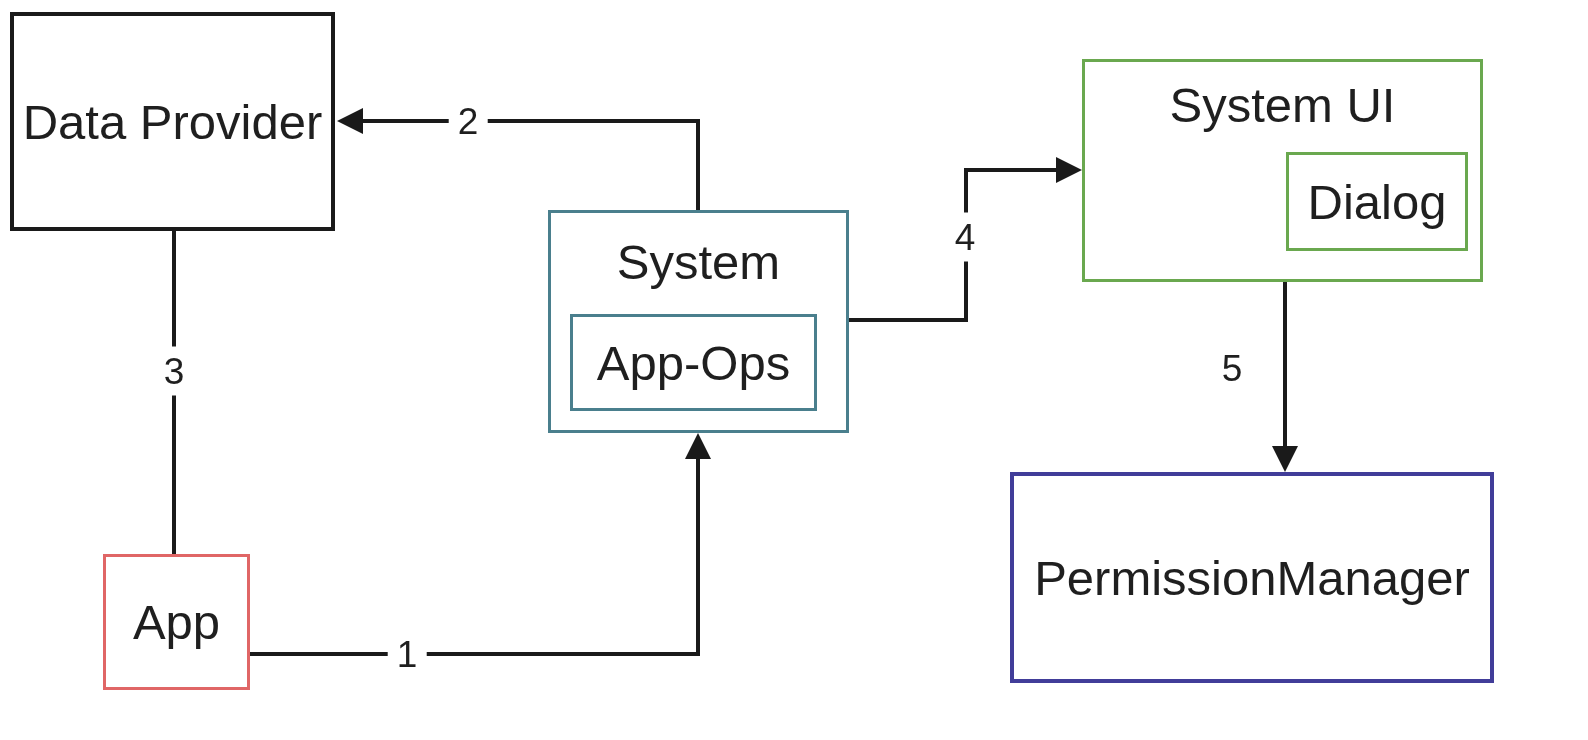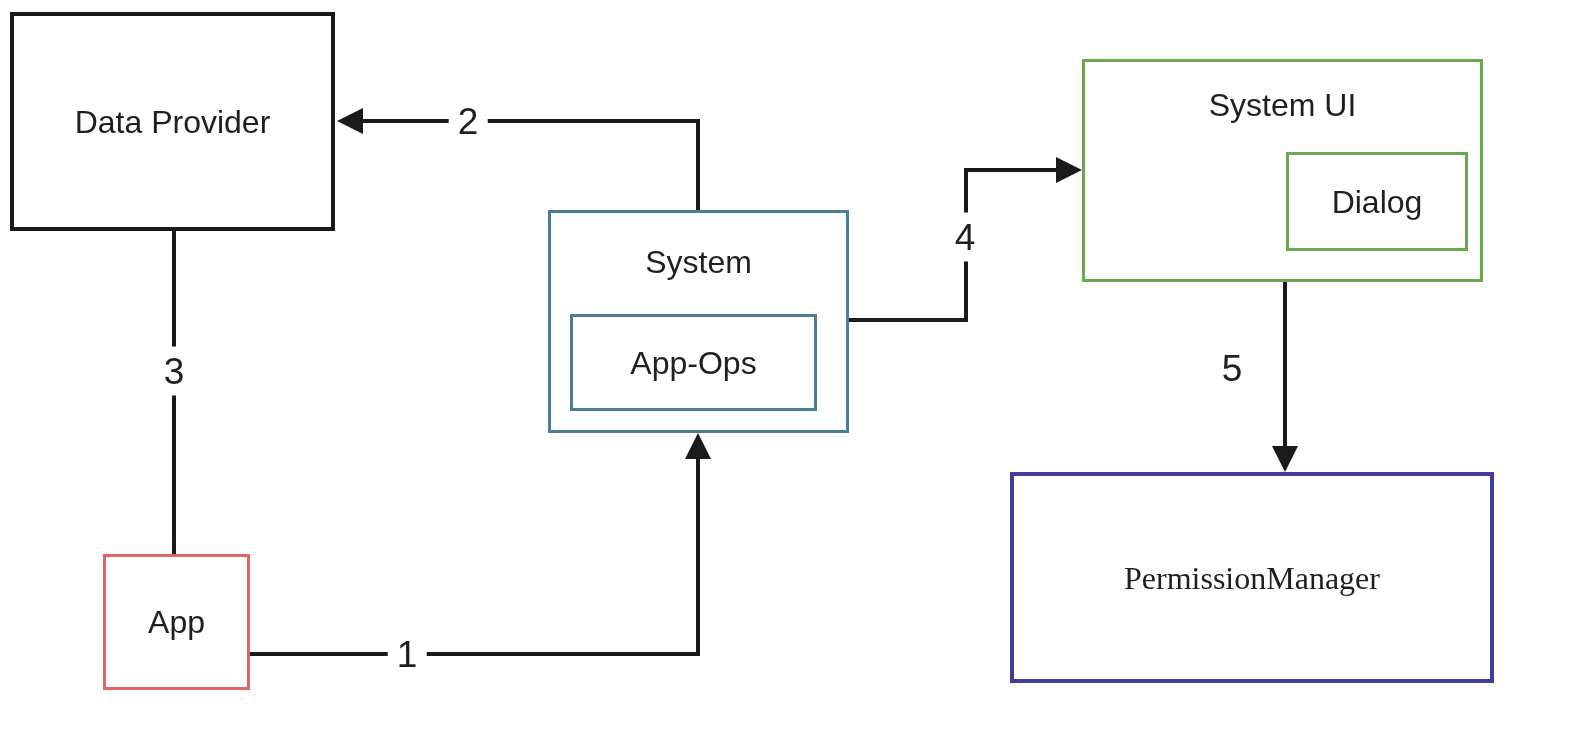--- a/index.html
+++ b/index.html
@@ -15,32 +15,32 @@
   html,body{margin:0;padding:0;background:var(--background);}
   .canvas{
     position:relative;
     width:1588px;height:740px;
     background:var(--background);
     font-family:"Liberation Sans","DejaVu Sans",sans-serif;
     color:var(--text);
     overflow:hidden;
   }
   .box{position:absolute;box-sizing:border-box;background:#fff;}
-  .box .lbl{font-size:32px;line-height:42px;white-space:nowrap;}
+  .box .lbl{font-size:49px;line-height:42px;white-space:nowrap;}
   .center{display:flex;align-items:center;justify-content:center;}
 
   .data-provider{left:10px;top:12px;width:325px;height:219px;border:4px solid var(--box-black);}
   .app{left:103px;top:554px;width:147px;height:136px;border:3px solid var(--box-red);}
   .system{left:548px;top:210px;width:301px;height:223px;border:3px solid var(--box-teal);}
   .system > .lbl{display:block;text-align:center;margin-top:28px;}
   .app-ops{left:19px;top:101px;width:247px;height:97px;border:3px solid var(--box-teal);}
   .system-ui{left:1082px;top:59px;width:401px;height:223px;border:3px solid var(--box-green);}
   .system-ui > .lbl{display:block;text-align:center;margin-top:22px;}
   .dialog{left:201px;top:90px;width:182px;height:99px;border:3px solid var(--box-green);}
-  .permission-manager{left:1010px;top:472px;width:484px;height:211px;border:4px solid var(--box-purple);font-family:Liberation Serif, serif;}
+  .permission-manager{left:1010px;top:472px;width:484px;height:211px;border:4px solid var(--box-purple);}
 
   svg.arrows{position:absolute;left:0;top:0;width:1588px;height:740px;pointer-events:none;}
   svg.arrows path{stroke:var(--line);stroke-width:4;fill:none;}
   svg.arrows polygon{fill:var(--line);stroke:none;}
 
   .chip{
     position:absolute;transform:translate(-50%,-50%);
     background:var(--background);
     font-size:37px;line-height:1;
     padding:6px 9px;

